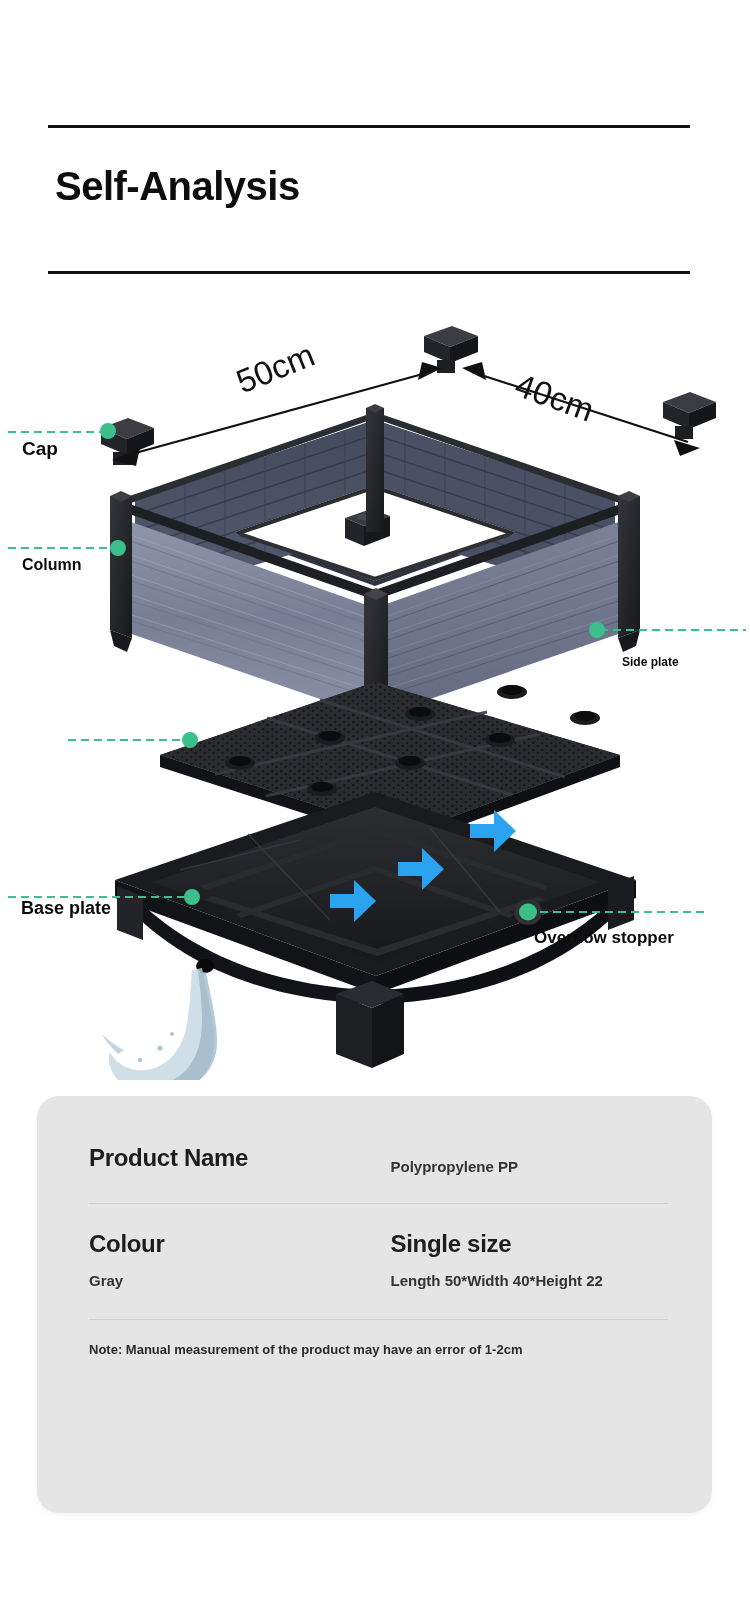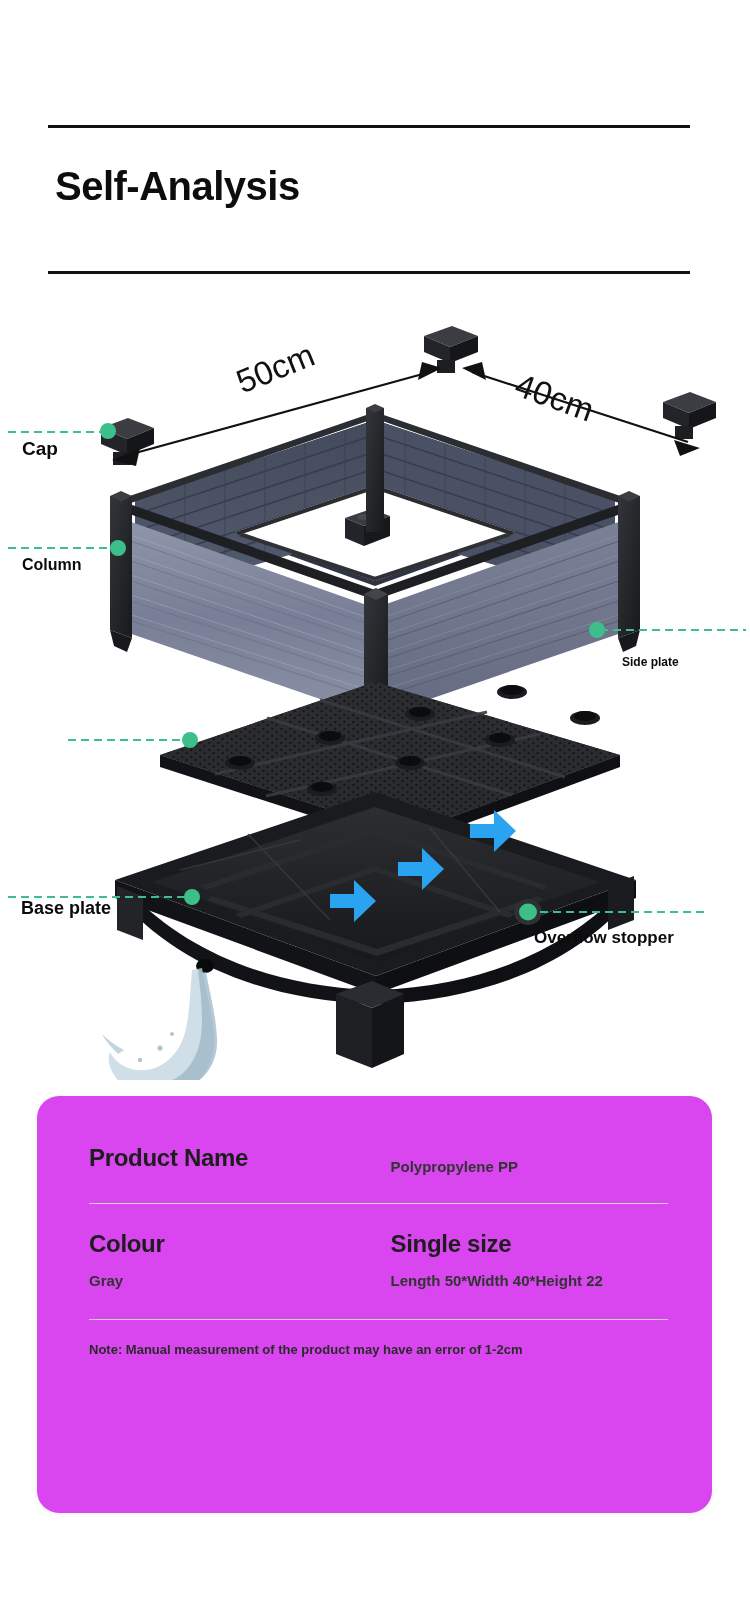--- a/index.html
+++ b/index.html
@@ -36,21 +36,21 @@
 
   
   .dim{position:absolute;font-size:33px;font-weight:500;color:#111;}
   .dim-50{left:231px;top:366px;transform:rotate(-22deg);transform-origin:left top;}
   .dim-40{left:523px;top:366px;transform:rotate(20deg);transform-origin:left top;}
 
   
   .spec-card{
     position:absolute;left:37px;top:1096px;
     width:675px;height:417px;
-    background:#d946ef;border-radius:22px;
+    background:#e5e5e5;border-radius:22px;
     box-shadow:0 2px 6px rgba(0,0,0,0.05);
     box-sizing:border-box;
   }
   .spec-grid{position:absolute;left:52px;top:48px;right:44px;}
   .spec-row{display:flex;}
   .spec-cell{width:50%;box-sizing:border-box;}
   .spec-cell.second{padding-left:12px;}
   .spec-key{font-size:24px;font-weight:bold;color:#1d1d1d;letter-spacing:-0.3px;}
   .spec-val{font-size:15px;font-weight:bold;color:#333;margin-top:14px;}
   .spec-div{height:1px;background:#cfcfcf;margin:28px 0 26px 0;}

